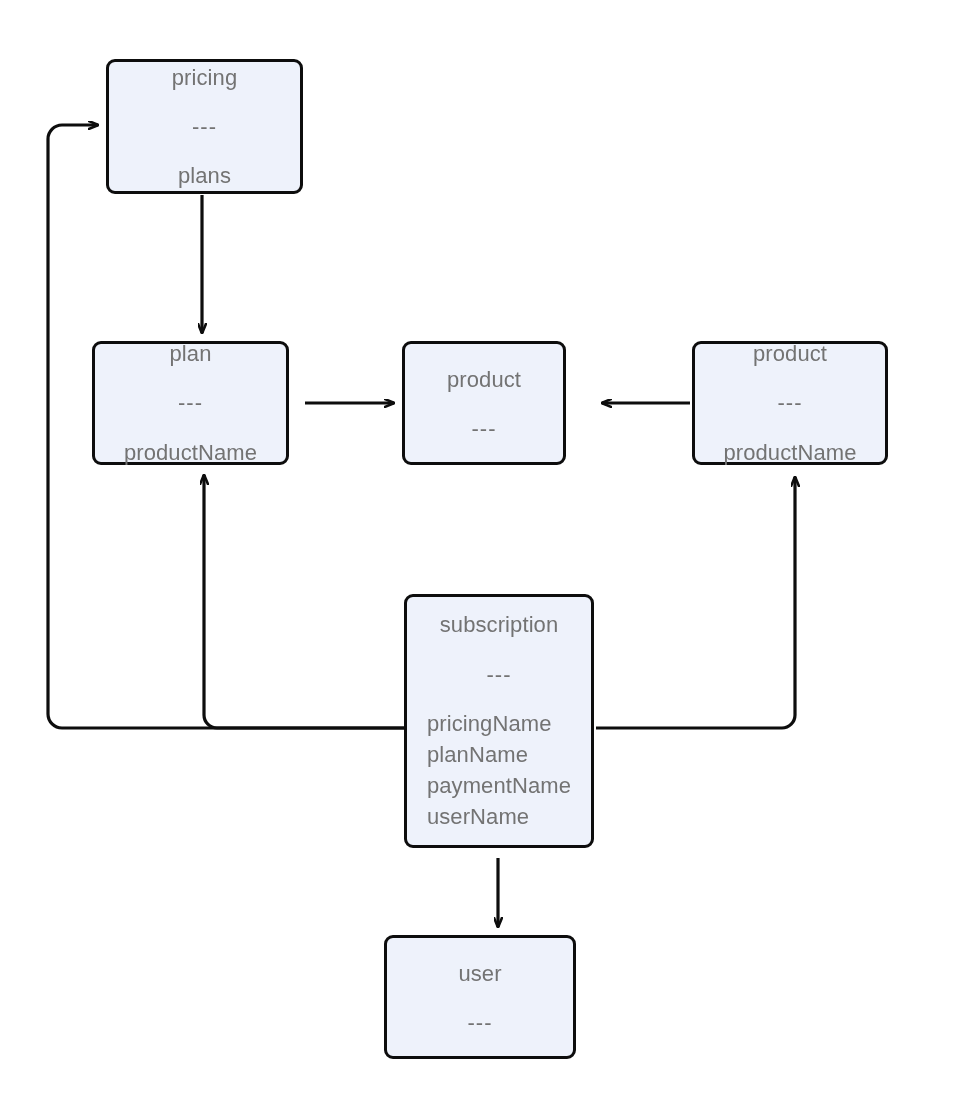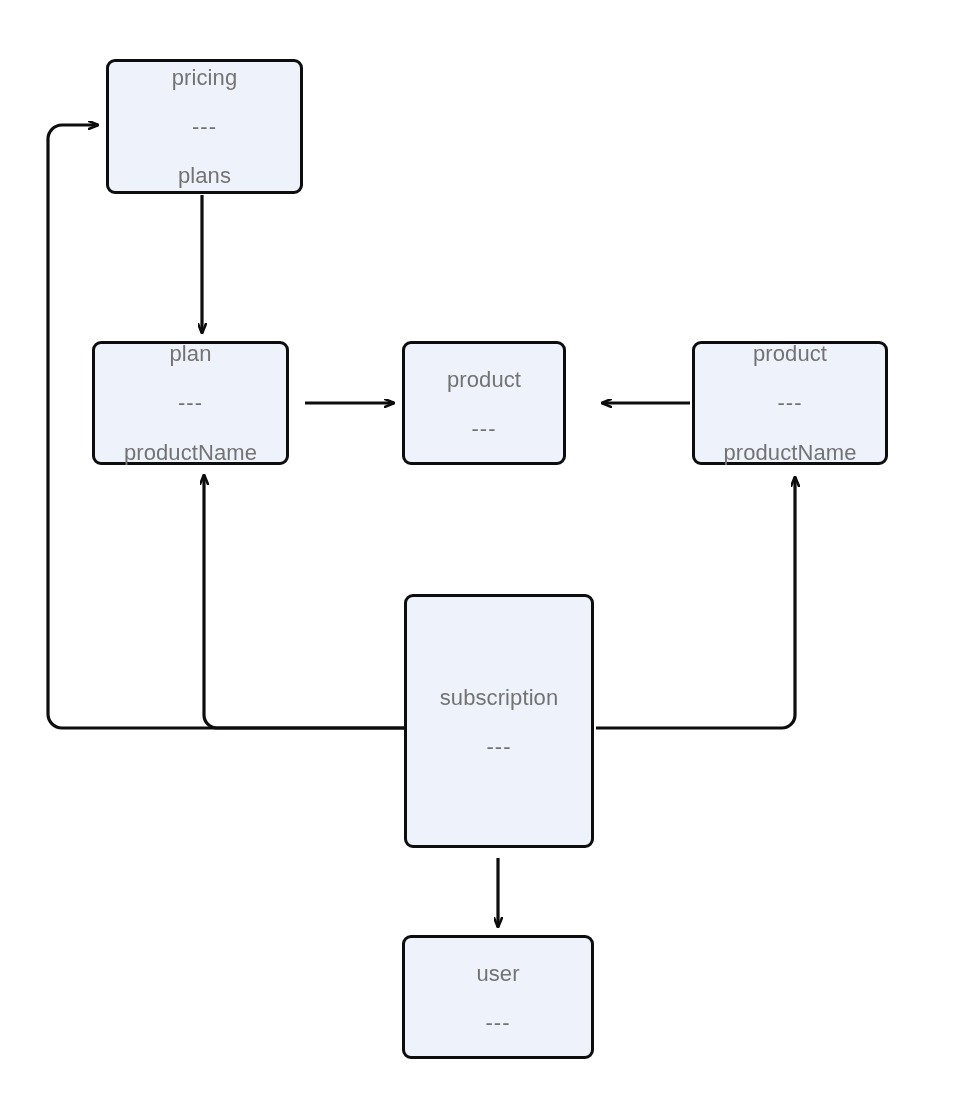--- a/index.html
+++ b/index.html
@@ -120,20 +120,26 @@
     <div class="entity-title">product</div>
     <div class="entity-sep">---</div>
     <div class="entity-attrs">
       <div class="entity-attr">productName</div>
     </div>
   </div>
 
   <div class="entity-box" style="left:404px; top:594px; width:190px; height:254px;">
     <div class="entity-title">subscription</div>
     <div class="entity-sep">---</div>
+    <div class="entity-attrs">
+      <div class="entity-attr">pricingName</div>
+      <div class="entity-attr">planName</div>
+      <div class="entity-attr">paymentName</div>
+      <div class="entity-attr">userName</div>
+    </div>
   </div>
 
-  <div class="entity-box" style="left:402px; top:935px; width:192px; height:124px;">
+  <div class="entity-box" style="left:384px; top:935px; width:192px; height:124px;">
     <div class="entity-title">user</div>
     <div class="entity-sep">---</div>
   </div>
 
 </div>
 
 </body></html>

